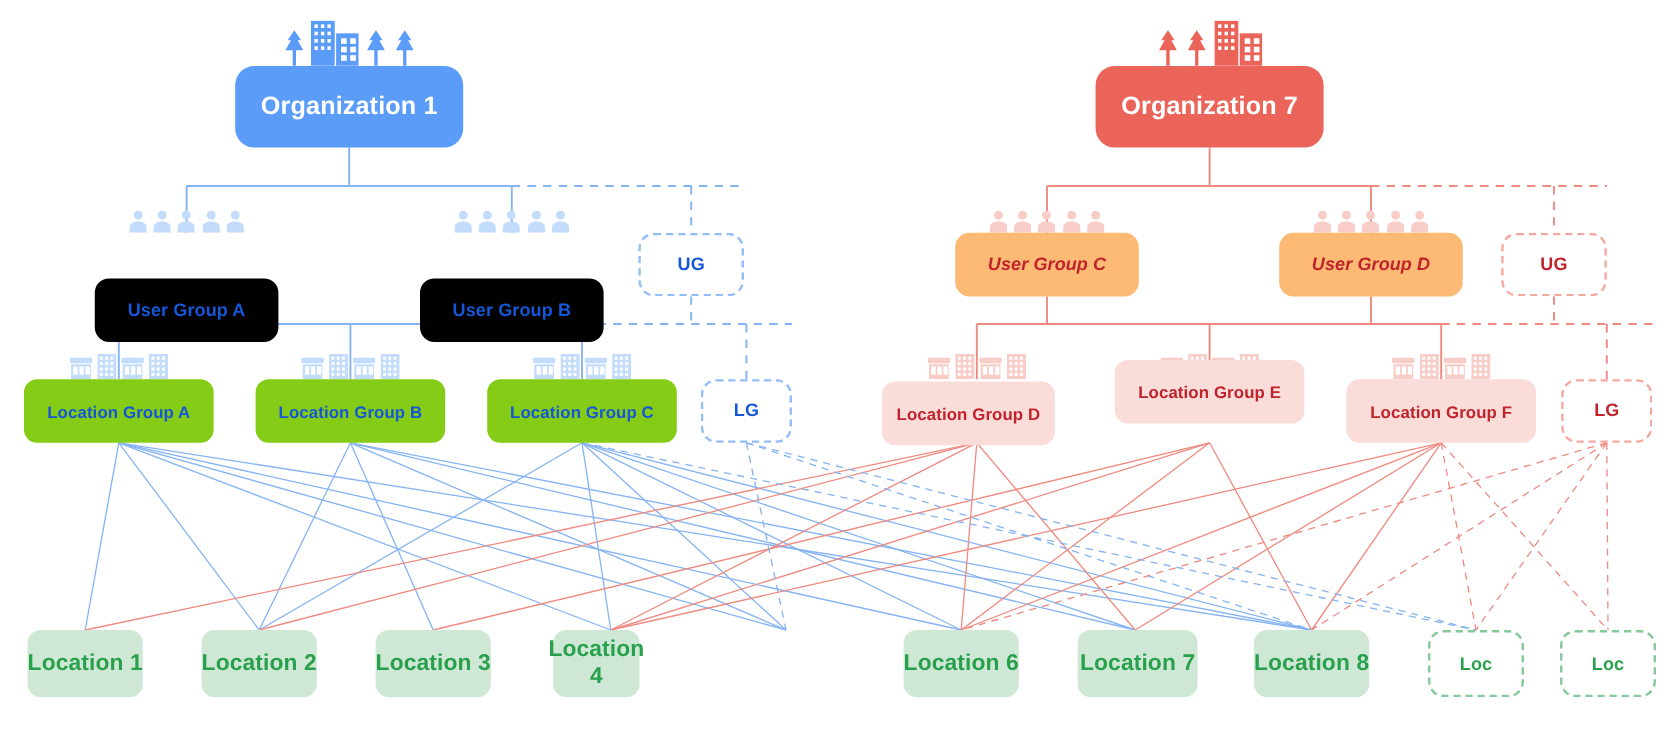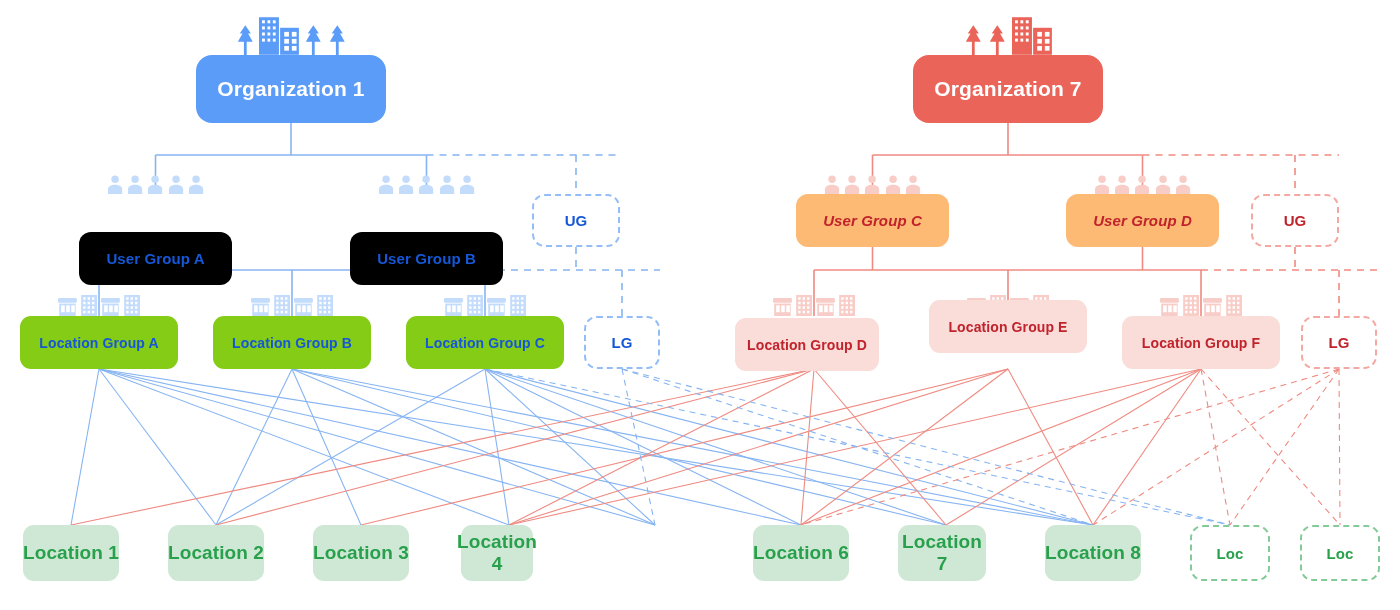--- a/index.html
+++ b/index.html
@@ -854,21 +854,21 @@
     </div>
     <div class="node loc" style="left: 313px; top: 525px; width: 96px; height: 56px;">
       <span>Location 3</span>
     </div>
     <div class="node loc" style="left: 461px; top: 525px; width: 72px; height: 56px;">
       <span>Location 4</span>
     </div>
     <div class="node loc" style="left: 753px; top: 525px; width: 96px; height: 56px;">
       <span>Location 6</span>
     </div>
-    <div class="node loc" style="left: 898px; top: 525px; width: 88px; height: 56px;">
+    <div class="node loc" style="left: 898px; top: 525px; width: 100px; height: 56px;">
       <span>Location 7</span>
     </div>
     <div class="node loc" style="left: 1045px; top: 525px; width: 96px; height: 56px;">
       <span>Location 8</span>
     </div>
     <div class="node ghost green" style="left: 1190px; top: 525px; width: 80px; height: 56px;">
       <span>Loc</span>
     </div>
     <div class="node ghost green" style="left: 1300px; top: 525px; width: 80px; height: 56px;">
       <span>Loc</span>

